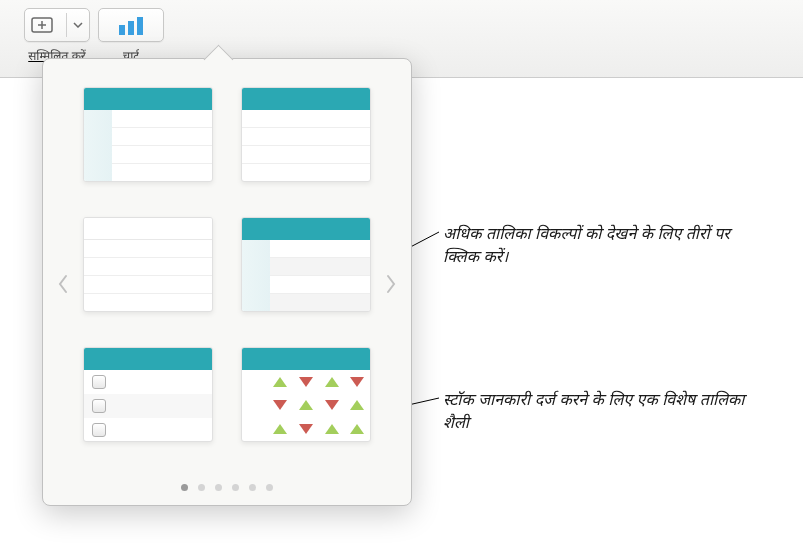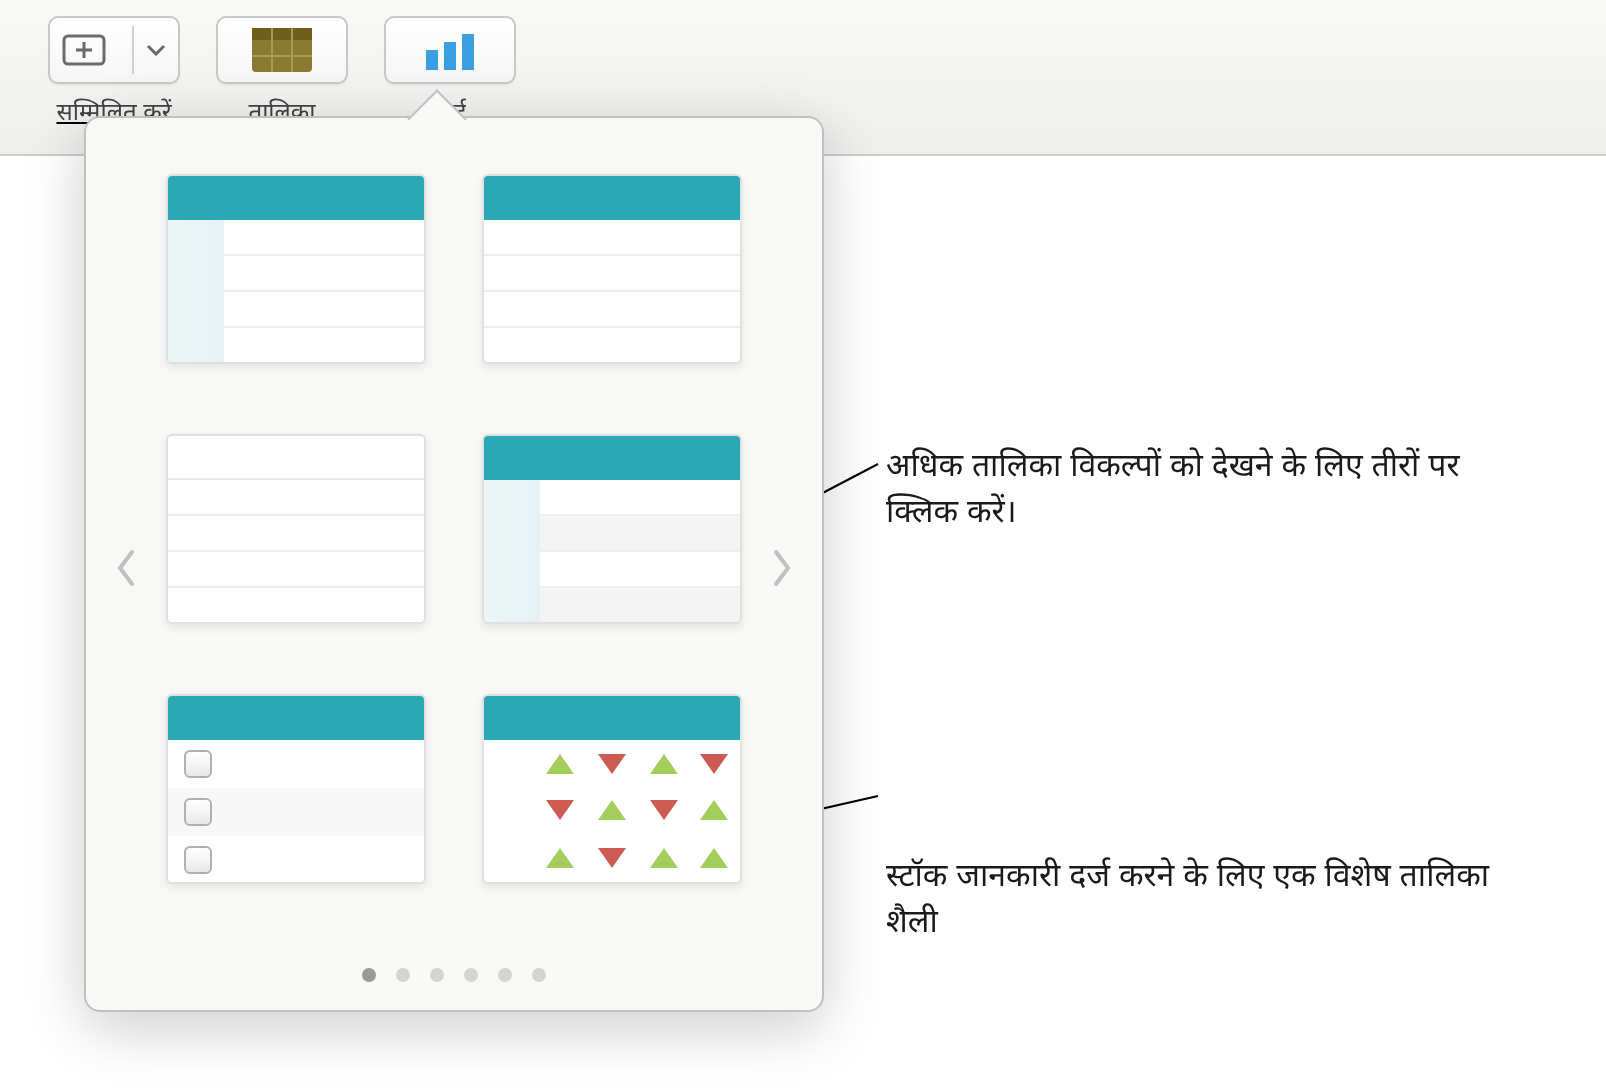--- a/index.html
+++ b/index.html
@@ -11,21 +11,21 @@
       position: relative;
       overflow: hidden;
     }
     .toolbar {
       height: 78px;
       background: linear-gradient(to bottom, #f9f9f8, #eeeeed);
       border-bottom: 1px solid #cccccc;
       display: flex;
       align-items: flex-start;
       padding: 8px 20px 0 20px;
-      gap: 10px;
+      gap: 0;
       text-decoration: underline;
     }
     .toolbar-item {
       display: flex;
       flex-direction: column;
       align-items: center;
       width: 74px;
     }
     .toolbar-button {
       width: 66px;
@@ -189,20 +189,21 @@
       border-right: 7px solid transparent;
     }
     .tri.up { border-bottom: 10px solid #a3ce5c; }
     .tri.down { border-top: 10px solid #cc5b53; }
 
     
     .callout {
       position: absolute;
       display: flex;
       align-items: flex-start;
+      font-style: italic;
     }
     .callout svg { flex-shrink: 0; }
     .callout-text {
       font-size: 16px;
       color: #1a1a1a;
       line-height: 1.45;
       font-family: Arial, "Helvetica Neue", sans-serif;
     }
     .c1 { left: 395px; top: 222px; }
     .c2 { left: 349px; top: 388px; }
@@ -224,34 +225,20 @@
       <span class="divider"></span>
       <span class="tb-icon">
         <svg width="10" height="6" viewBox="0 0 10 6">
             <path d="M1 1 L5 5 L9 1" fill="none" stroke="#6a6a6a" stroke-width="1.5"></path>
           </svg>
       </span>
     </div>
     <div class="toolbar-label">सम्मिलित करें</div>
   </div>
 
-  <div class="toolbar-item">
-    <div class="toolbar-button">
-      <span class="tb-icon">
-        <svg width="30" height="22" viewBox="0 0 30 22">
-          <rect x="0" y="0" width="30" height="22" rx="2" fill="#8a7a2f"></rect>
-          <rect x="0" y="0" width="30" height="6" fill="#6e5f1f"></rect>
-          <line x1="10" y1="0" x2="10" y2="22" stroke="#a89a55" stroke-width="1"></line>
-          <line x1="20" y1="0" x2="20" y2="22" stroke="#a89a55" stroke-width="1"></line>
-          <line x1="0" y1="14" x2="30" y2="14" stroke="#a89a55" stroke-width="1"></line>
-        </svg>
-      </span>
-    </div>
-    <div class="toolbar-label">तालिका</div>
-  </div>
 
   <div class="toolbar-item">
     <div class="toolbar-button">
       <span class="tb-icon">
         <svg width="28" height="20" viewBox="0 0 28 20">
           <rect x="2" y="10" width="6" height="10" fill="#3a9fe0"></rect>
           <rect x="11" y="6" width="6" height="14" fill="#3a9fe0"></rect>
           <rect x="20" y="2" width="6" height="18" fill="#3a9fe0"></rect>
         </svg>
       </span>
@@ -396,14 +383,14 @@
   <svg width="48" height="36" viewBox="0 0 48 36">
     <line x1="2" y1="32" x2="44" y2="10" stroke="#000" stroke-width="1"></line>
   </svg>
   <div class="callout-text" style="width:320px;">अधिक तालिका विकल्पों को देखने के लिए तीरों पर क्लिक करें।</div>
 </div>
 
 <div class="callout c2">
   <svg width="94" height="36" viewBox="0 0 94 36">
     <line x1="2" y1="30" x2="90" y2="10" stroke="#000" stroke-width="1"></line>
   </svg>
-  <div class="callout-text" style="width:310px;margin-top:39px;">स्टॉक जानकारी दर्ज करने के लिए एक विशेष तालिका शैली</div>
+  <div class="callout-text" style="width:310px;">स्टॉक जानकारी दर्ज करने के लिए एक विशेष तालिका शैली</div>
 </div>
 
 </body></html>

